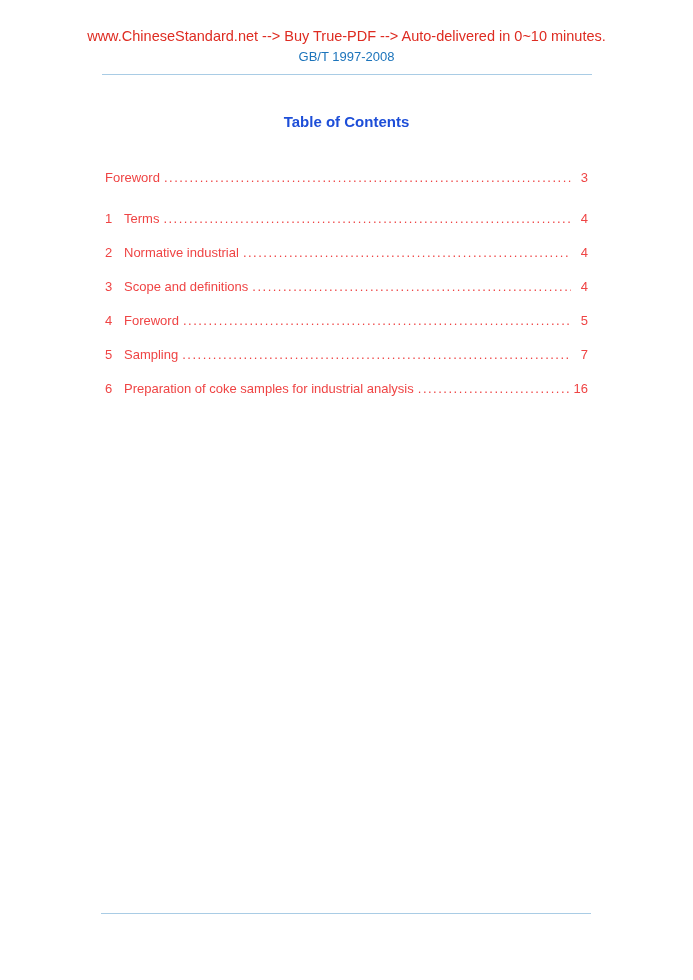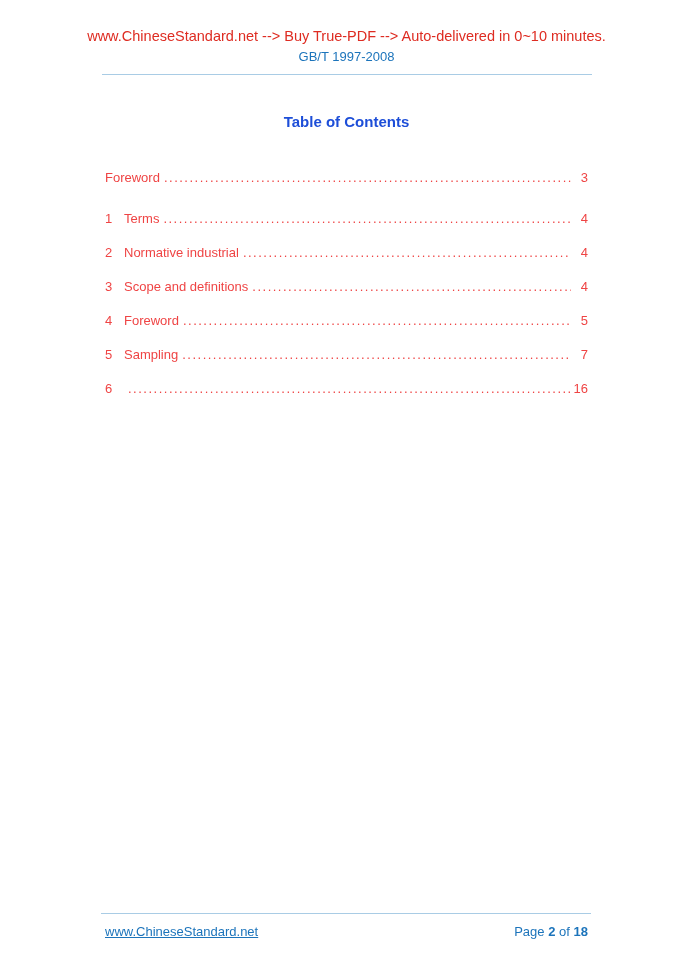--- a/index.html
+++ b/index.html
@@ -153,31 +153,23 @@
 
     <div class="toc-row">
       <span class="toc-num">5</span>
       <span class="toc-label">Sampling</span>
       <span class="toc-dots"></span>
       <span class="toc-page">7</span>
     </div>
 
     <div class="toc-row">
       <span class="toc-num">6</span>
+      <span class="toc-label">Preparation of coke samples for industrial analysis</span>
       <span class="toc-dots"></span>
       <span class="toc-page">16</span>
     </div>
 
   </div>
 
   <div class="rule rule-bottom"></div>
 
-  <div class="footer-row">
-    <span class="footer-link">www.ChineseStandard.net</span>
-    <span class="page-info">
-      <span>Page</span>
-      <span class="num">2</span>
-      <span>of</span>
-      <span class="num">18</span>
-    </span>
-  </div>
 
 </div>
 
 </body></html>

